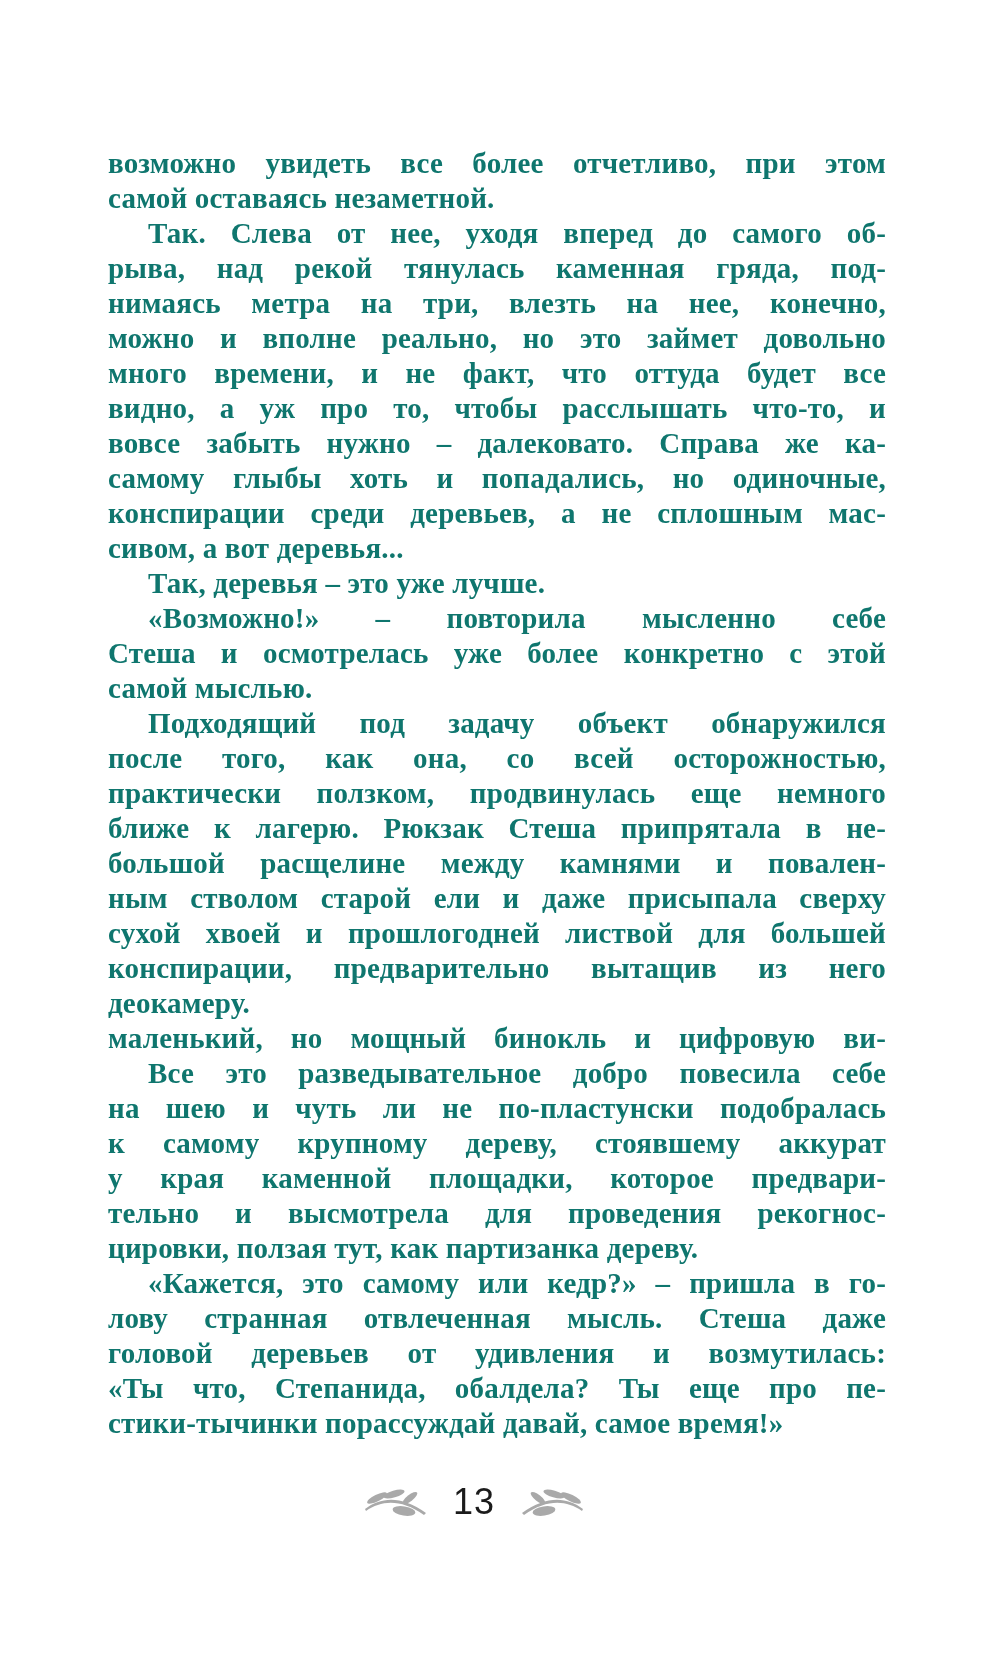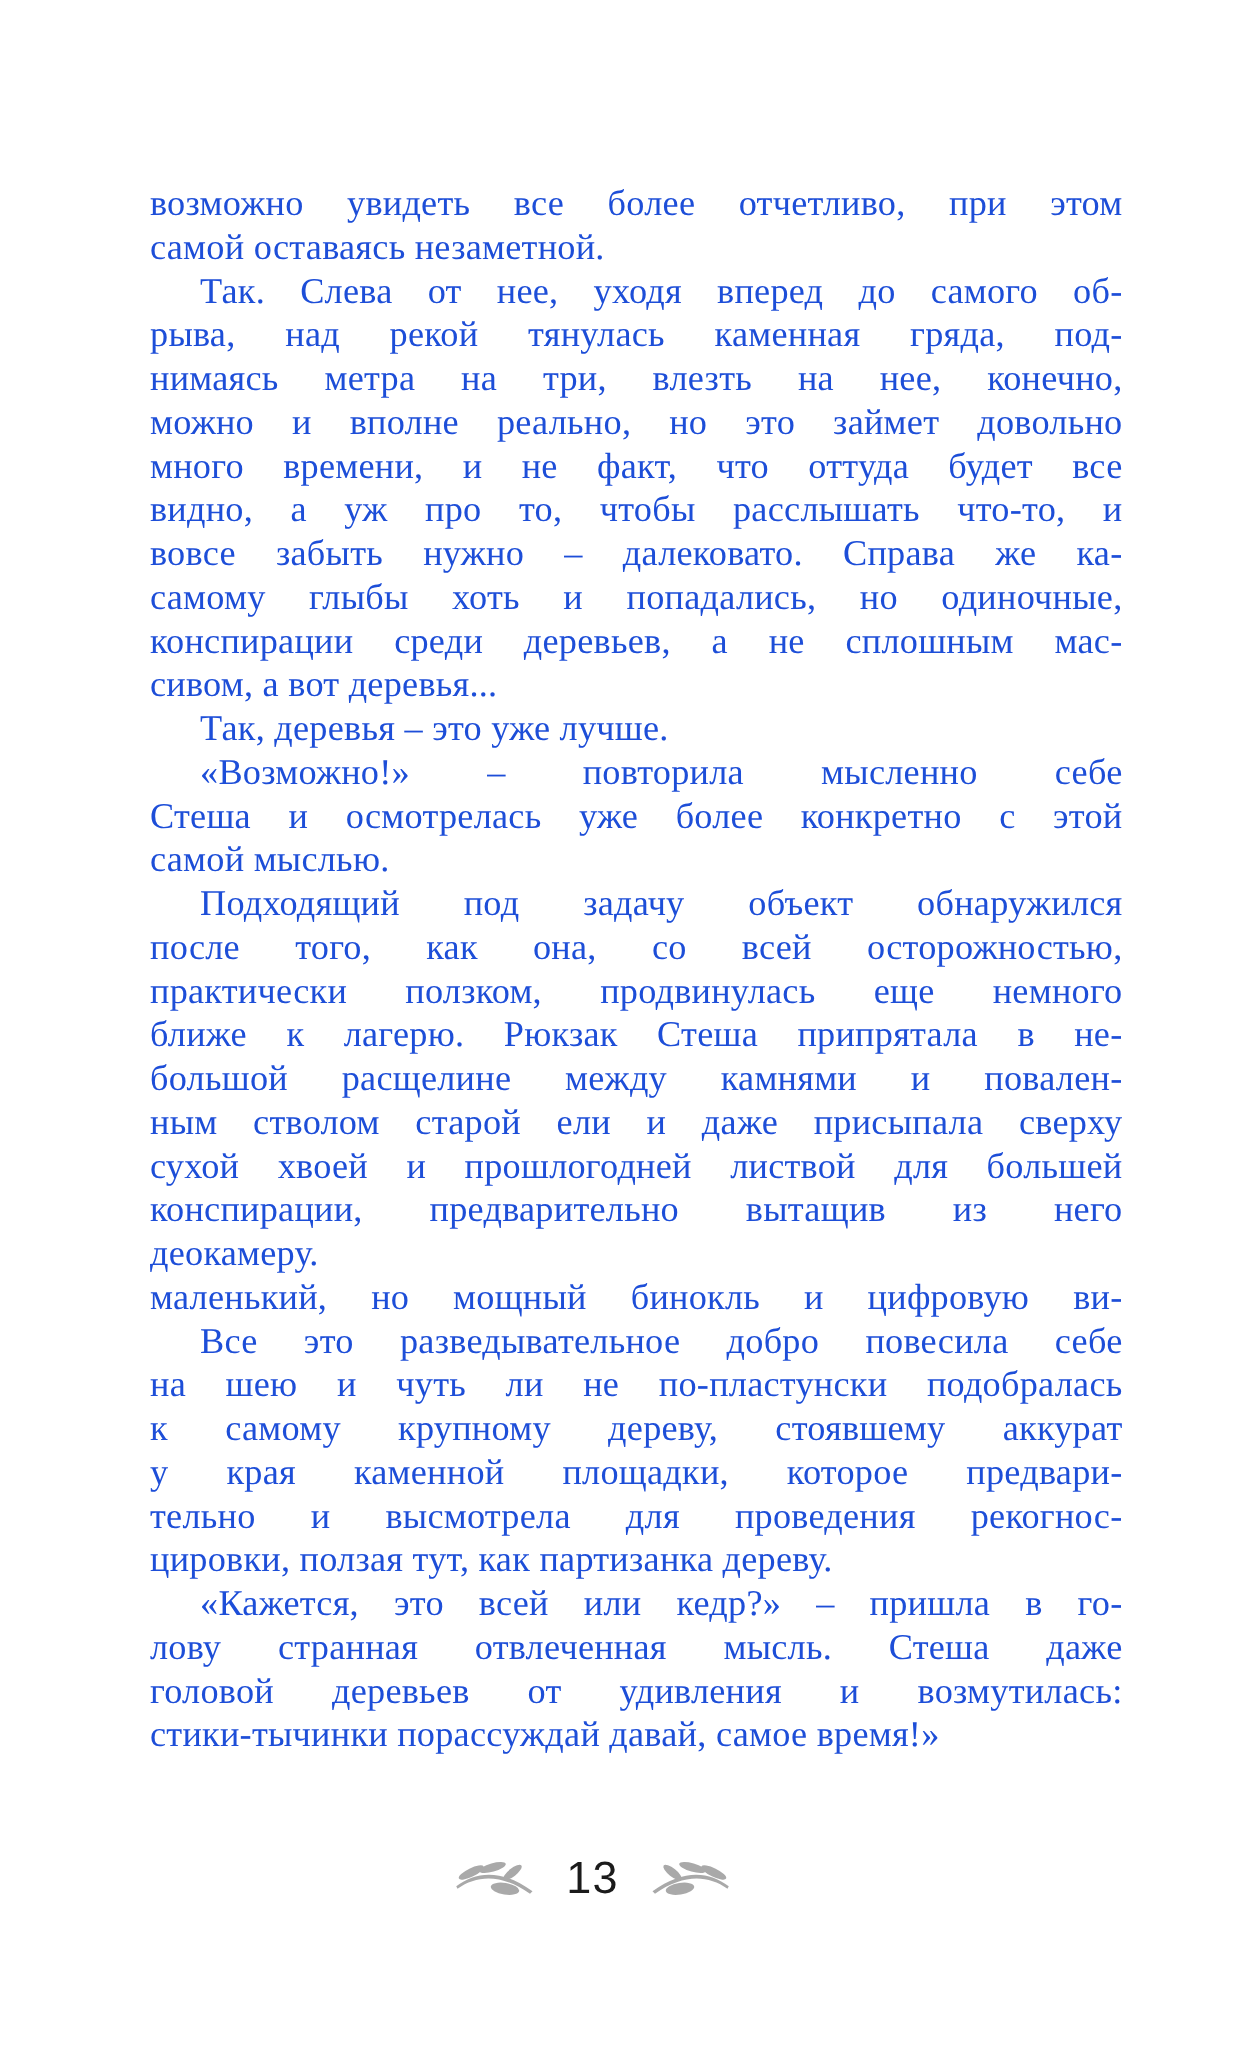--- a/index.html
+++ b/index.html
@@ -14,27 +14,28 @@
     overflow: hidden;
     font-family: "Liberation Serif", "DejaVu Serif", serif;
   }
   .page {
     position: absolute;
     inset: 0;
     background: #ffffff;
   }
   .text-block {
     position: absolute;
-    left: 120px;
+    left: 108px;
     top: 146px;
     width: 778px;
-    color: #1d4ed8;
+    color: #0f766e;
     font-size: 29px;
     line-height: 35px;
     letter-spacing: 0.2px;
+    font-weight: bold;
   }
   .line {
     text-align: justify;
     text-align-last: justify;
     min-height: 35px;
   }
   .line.end {
     text-align-last: left;
   }
   .line.indent {
@@ -97,23 +98,24 @@
       <div class="line">сухой хвоей и прошлогодней листвой для большей</div>
       <div class="line">конспирации, предварительно вытащив из него</div>
       <div class="line end">деокамеру.</div>
       <div class="line">маленький, но мощный бинокль и цифровую ви-</div>
       <div class="line indent">Все это разведывательное добро повесила себе</div>
       <div class="line">на шею и чуть ли не по-пластунски подобралась</div>
       <div class="line">к самому крупному дереву, стоявшему аккурат</div>
       <div class="line">у края каменной площадки, которое предвари-</div>
       <div class="line">тельно и высмотрела для проведения рекогнос-</div>
       <div class="line end">цировки, ползая тут, как партизанка дереву.</div>
-      <div class="line indent">«Кажется, это всей или кедр?» – пришла в го-</div>
+      <div class="line indent">«Кажется, это самому или кедр?» – пришла в го-</div>
       <div class="line">лову странная отвлеченная мысль. Стеша даже</div>
       <div class="line">головой деревьев от удивления и возмутилась:</div>
+      <div class="line">«Ты что, Степанида, обалдела? Ты еще про пе-</div>
       <div class="line end">стики-тычинки порассуждай давай, самое время!»</div>
     </main>
 
   <footer class="folio">
     <svg class="sprig left" width="66" height="32" viewBox="0 0 66 32" aria-hidden="true">
       <g fill="#a9a9a9" stroke="none">
         <path d="M2,23 C18,11 38,9 63,27 L61,29 C38,13 19,14 3,25 Z"></path>
         <ellipse cx="14" cy="12" rx="11" ry="3.4" transform="rotate(-26 14 12)"></ellipse>
         <ellipse cx="31" cy="8" rx="11" ry="3.4" transform="rotate(-16 31 8)"></ellipse>
         <ellipse cx="47" cy="12" rx="9" ry="3.2" transform="rotate(-38 47 12)"></ellipse>

